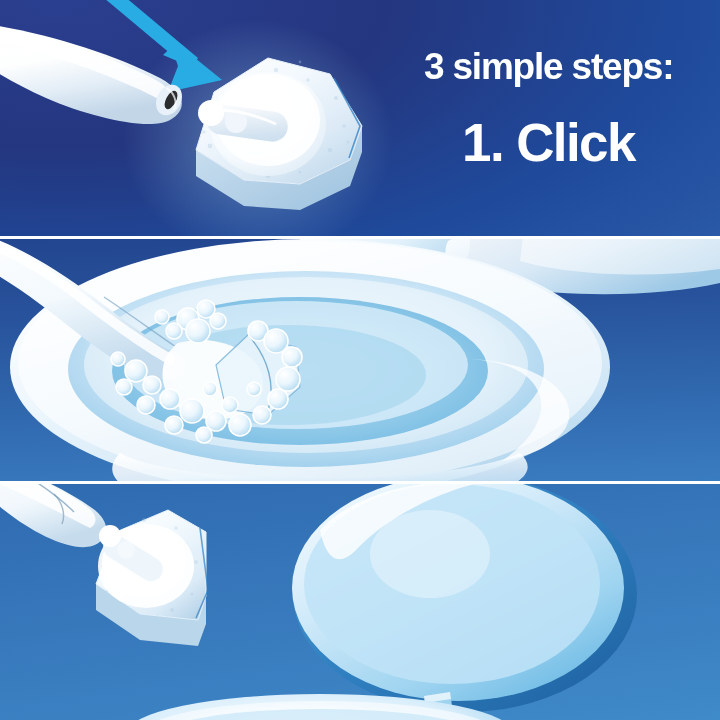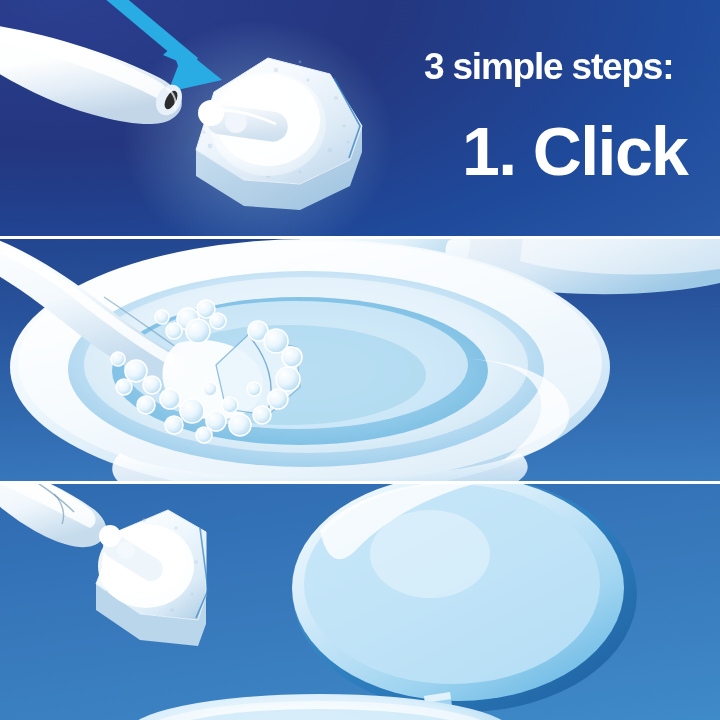--- a/index.html
+++ b/index.html
@@ -24,21 +24,21 @@
       radial-gradient(120% 140% at 8% 0%, #2b3f90 0%, #24367f 38%, #1f4a9b 72%, #2a5aa8 100%);}
   #bg2{background:
       linear-gradient(178deg, #22468f 0%, #28539c 30%, #2f66ac 62%, #3a7cc0 100%);}
   #bg3{background:
       linear-gradient(172deg, #2f6ab0 0%, #3778bb 45%, #3f8ac9 100%);}
 
   
   .txt{position:absolute;color:#ffffff;font-weight:700;letter-spacing:-0.5px;
        z-index:60;white-space:nowrap;}
   #t-head{left:424px;top:46px;font-size:37px;letter-spacing:-1.2px;}
-  #t-s1{left:462px;top:112px;font-size:68px;letter-spacing:-1.6px;}
+  #t-s1{left:462px;top:112px;font-size:53px;letter-spacing:-1.6px;}
 
   svg{display:block;position:absolute;left:0;top:0;}
 </style>
 </head>
 <body>
 
 <div id="stage">
 
   <div class="panel" id="panel1">
     <div class="bg" id="bg1"></div>

